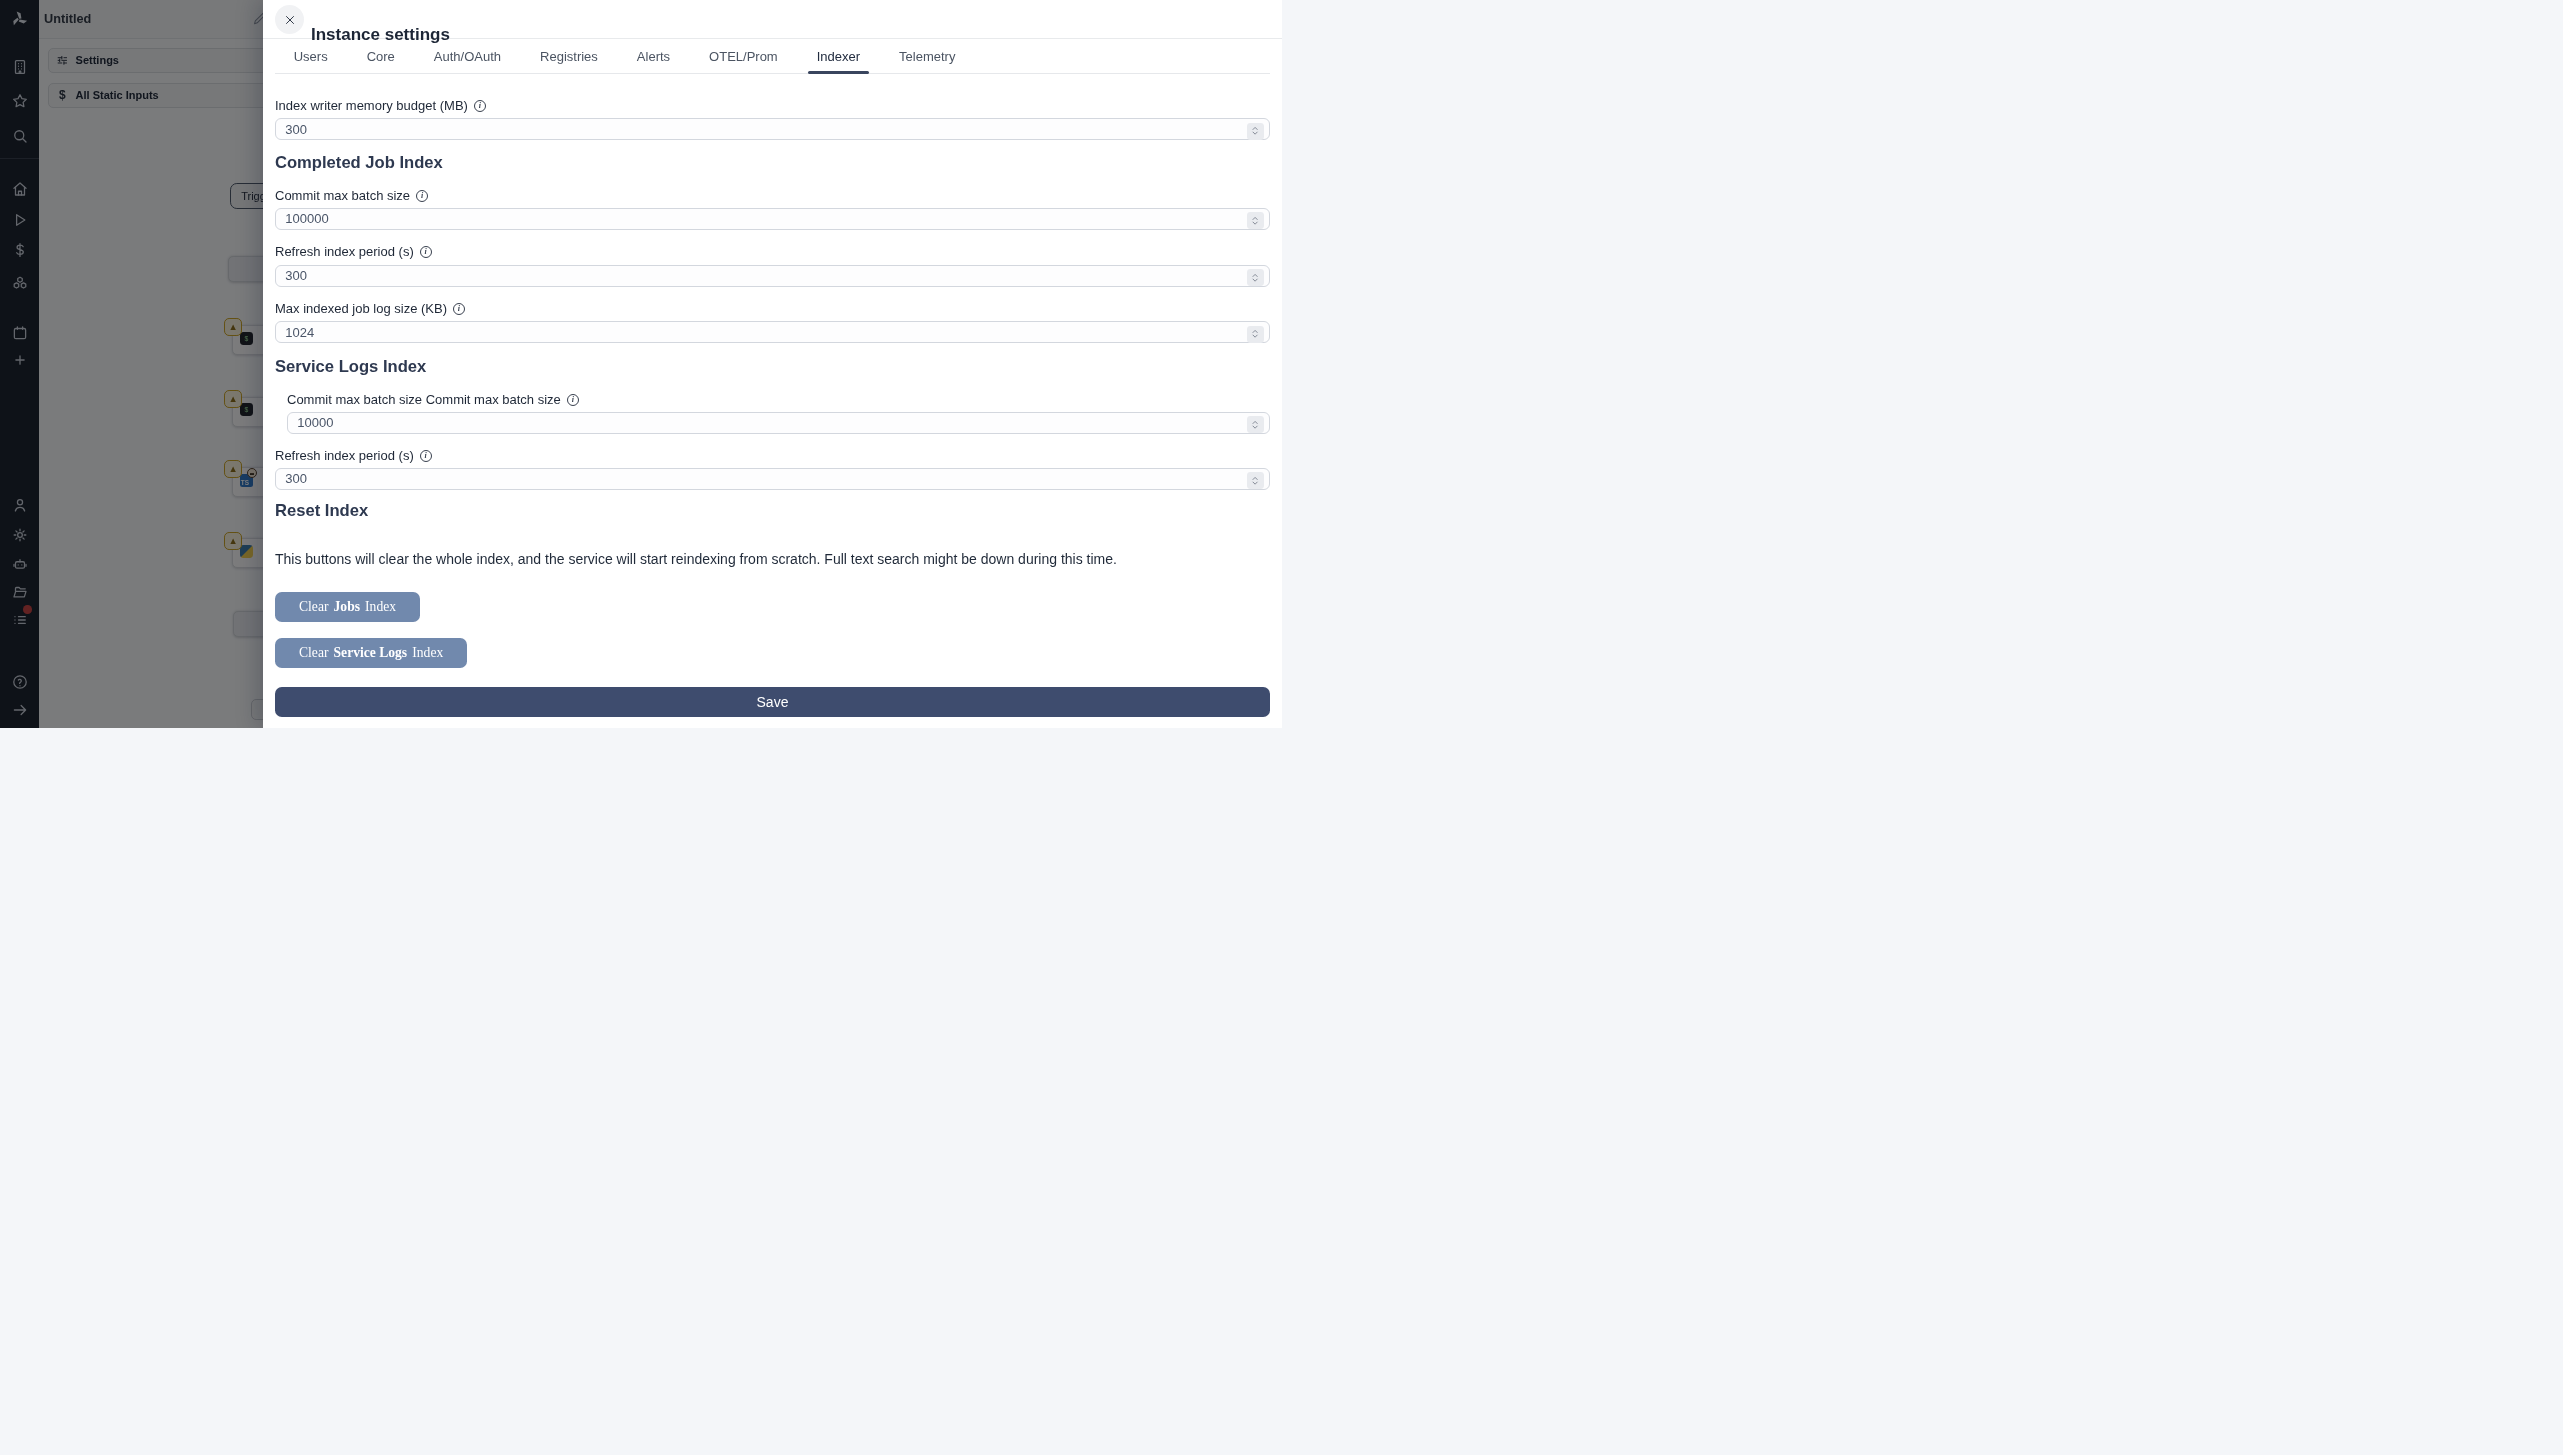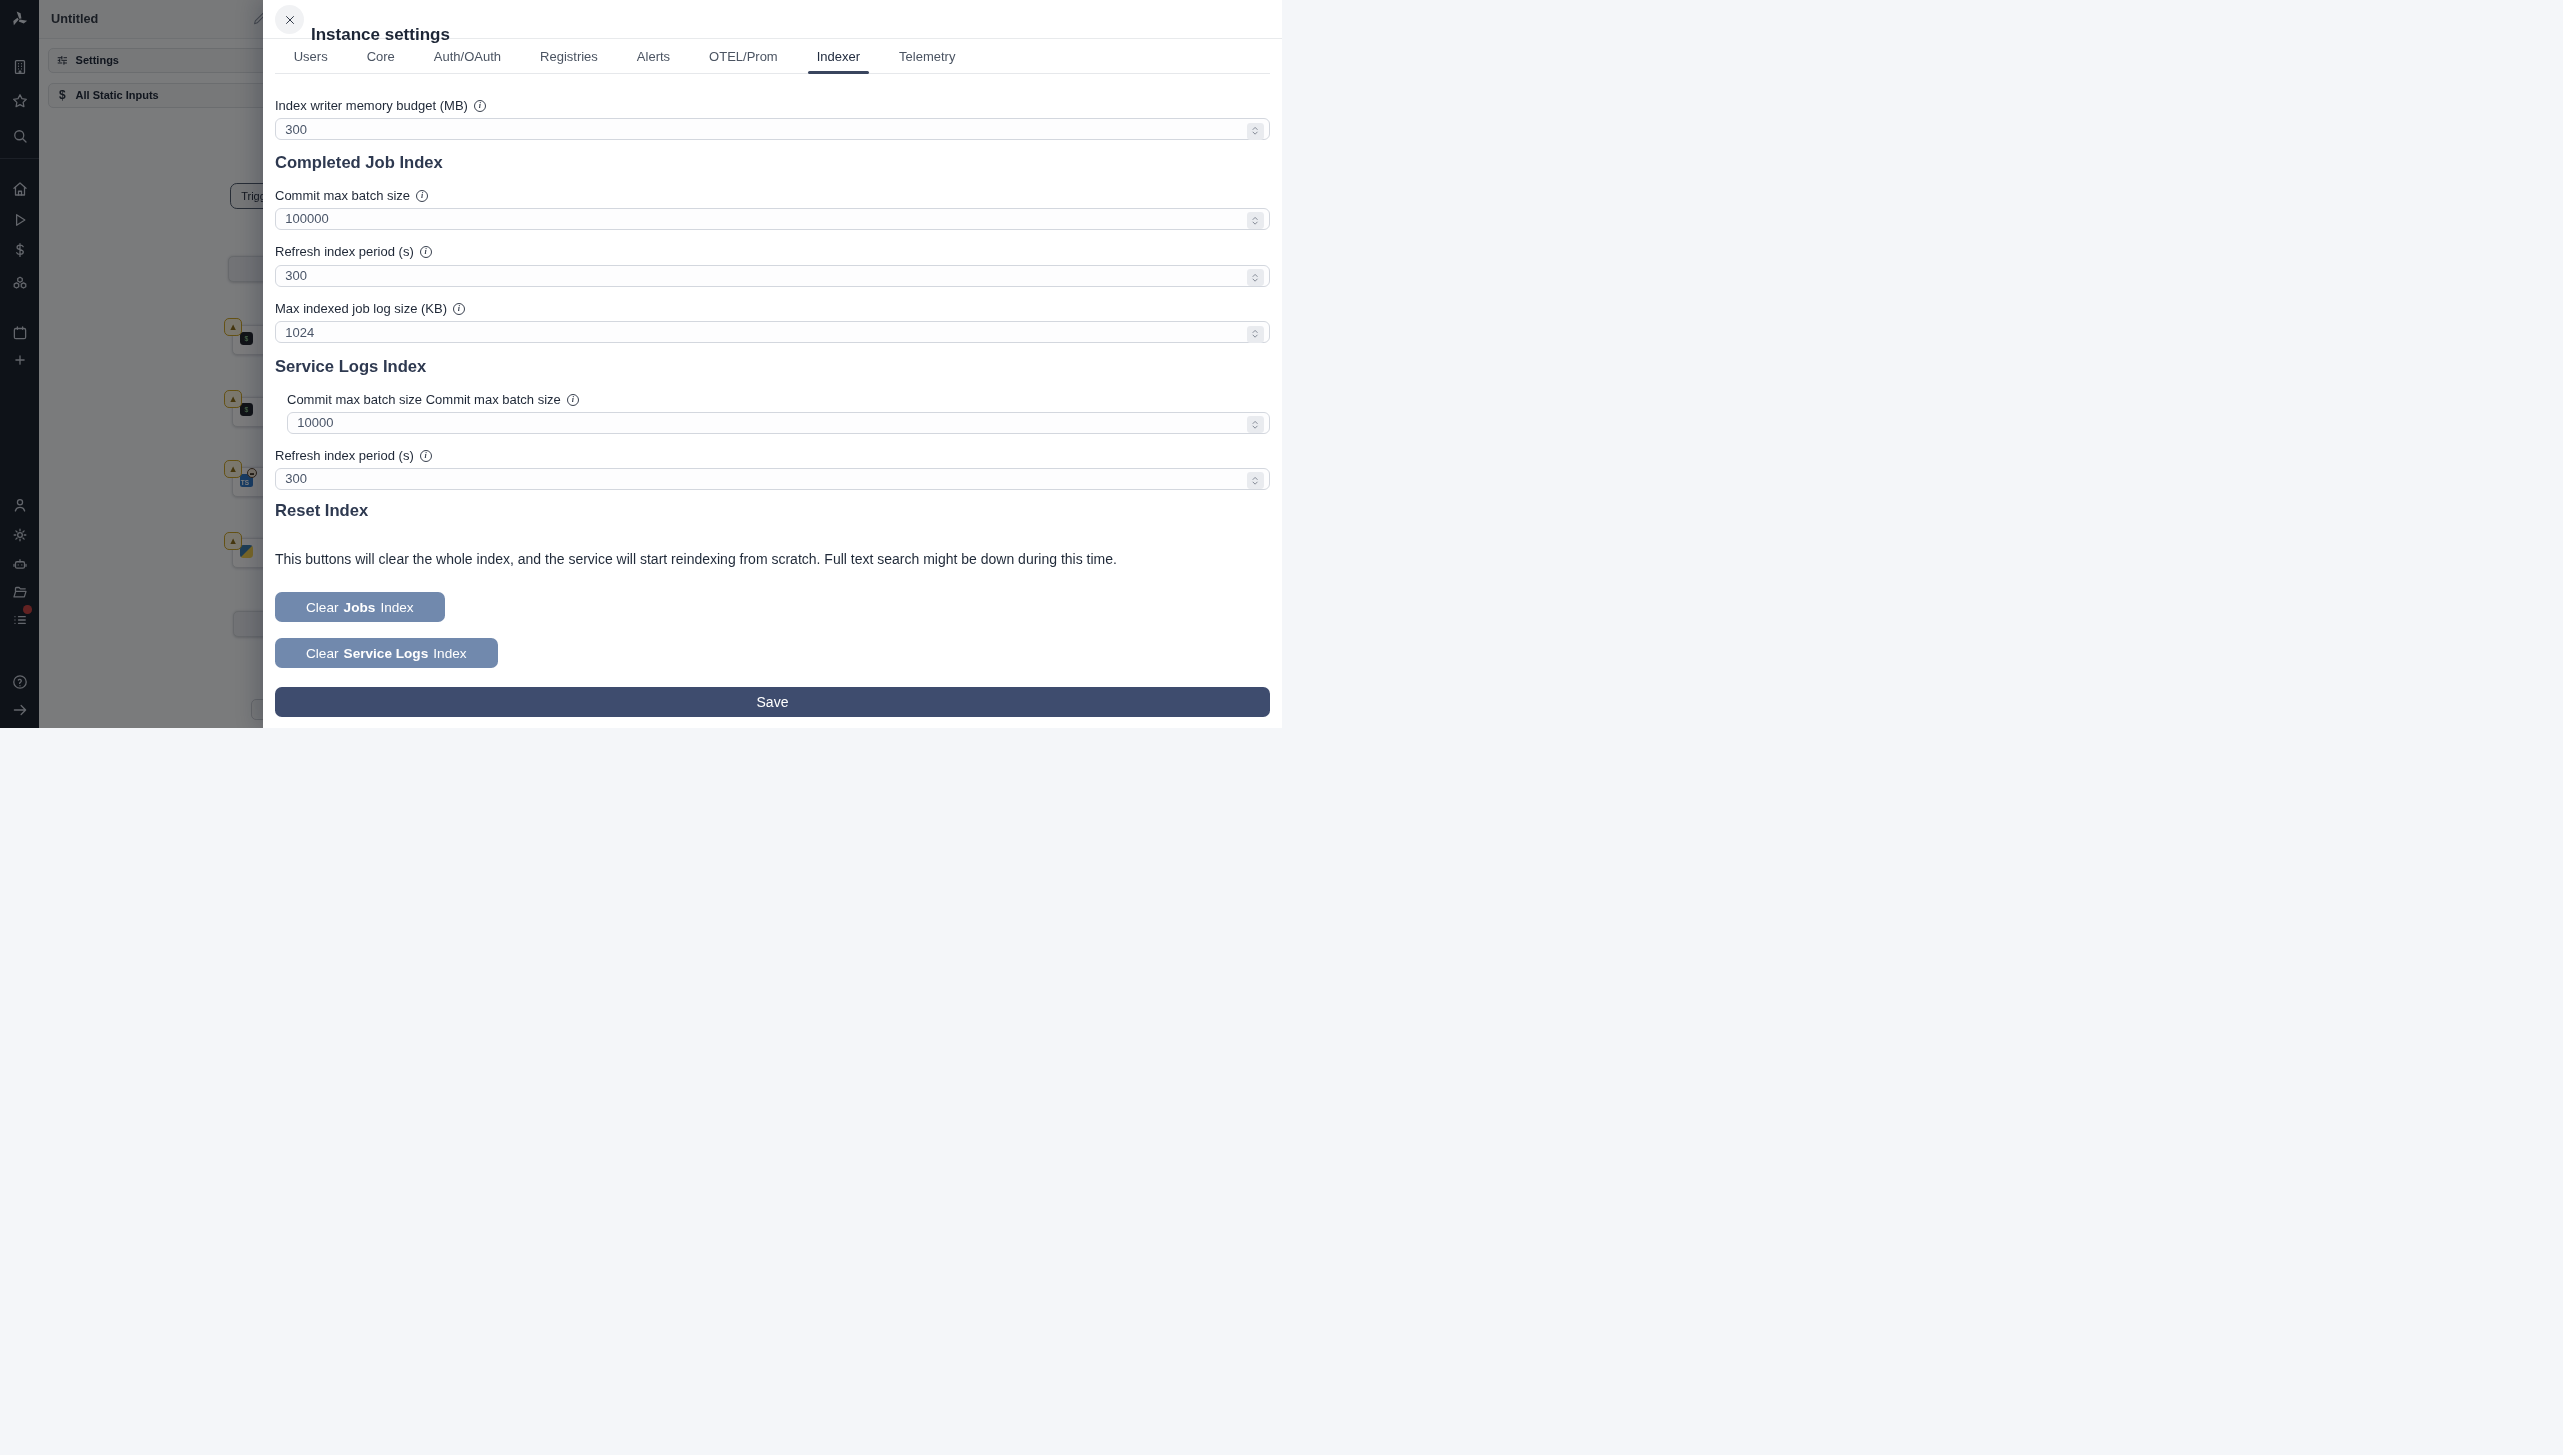--- a/index.html
+++ b/index.html
@@ -11,21 +11,21 @@
   .rail { position:absolute; left:0; top:0; width:39px; height:100%; background:#1c2430; z-index:1; }
   .rail .logo { position:absolute; left:9.3px; top:8.5px; width:20.4px; height:20.4px; cursor:pointer; }
   .rail-btn { position:absolute; left:10.6px; width:18px; height:18px; color:#c7cdd8; cursor:pointer; }
   .rail-btn svg { width:18px; height:18px; stroke:#c7cdd8; fill:none; stroke-width:1.7; stroke-linecap:round; stroke-linejoin:round; }
   .rail-div { position:absolute; left:0; top:158px; width:39px; height:0.8px; background:#38414f; }
   .rail-dot { position:absolute; left:23px; top:605px; width:8.5px; height:8.5px; border-radius:50%; background:#c74444; z-index:2; }
 
   
   .editor { position:absolute; left:39px; top:0; right:0; height:100%; background:#f4f6f9; z-index:0; }
   .topbar { position:absolute; left:0; top:0; right:0; height:39px; background:#f1f3f5; border-bottom:0.8px solid #dfe2e6; }
-  .flow-title { position:absolute; left:12px; top:12px; font-size:12.7px; font-weight:700; color:#343c49; }
+  .flow-title { position:absolute; left:5px; top:12px; font-size:12.7px; font-weight:700; color:#343c49; }
   .pencil { position:absolute; left:213px; top:11px; width:15.3px; height:15.3px; cursor:pointer; }
   .pencil svg { width:15.3px; height:15.3px; stroke:#8a919c; fill:none; stroke-width:1.6; stroke-linecap:round; stroke-linejoin:round; }
   .panel-row { position:absolute; left:8.5px; width:223px; height:24.6px; background:#eef0f3; border:0.8px solid #d7dade;
                border-radius:5.1px; display:flex; align-items:center; gap:6.8px; padding:0 7.6px; cursor:pointer; }
   .panel-row svg { width:12.7px; height:12.7px; stroke:#2b3442; fill:none; stroke-width:1.8; stroke-linecap:round; }
   .panel-row .dollar { font-size:12px; font-weight:700; color:#2b3442; width:12.7px; text-align:center; }
   .panel-row span.lbl { font-size:11px; font-weight:700; color:#222c3d; }
   .row-settings { top:48px; } .row-inputs { top:83px; }
 
   .trigg-node { position:absolute; left:191px; top:183px; width:59px; height:26px; background:#eceef0;
@@ -77,21 +77,21 @@
           font-family:"Liberation Serif", serif; font-style:italic; font-weight:700;
           display:inline-flex; align-items:center; justify-content:center; flex:0 0 12px; cursor:pointer; }
   .num-input { margin-top:4.2px; height:22px; background:#fdfdfe; border:0.8px solid #d3d7de; border-radius:6px;
                display:flex; align-items:center; padding-left:9.3px; font-size:13px; color:#4a5568; position:relative; cursor:text; }
   .spinner { position:absolute; right:5.1px; top:3.4px; width:17px; height:17px; background:#e9ebef; border-radius:3.4px;
              display:flex; flex-direction:column; align-items:center; justify-content:center; cursor:pointer; }
   .spinner svg { width:10.2px; height:13.6px; stroke:#737a87; fill:none; stroke-width:2; stroke-linecap:round; stroke-linejoin:round; }
   .h2 { font-size:16.6px; font-weight:700; color:#2e3950; line-height:18px; }
   .para { font-size:14px; color:#1f2938; line-height:18px; }
   .clear-btn { align-self:flex-start; height:30px; border:none; border-radius:6.8px; background:#7189ad; color:#fff;
-               font-family:Liberation Sans, sans-serif; font-size:13.6px; padding:0 31px; display:flex; align-items:center; gap:5.1px; cursor:pointer; }
+               font-family:Liberation Serif, serif; font-size:13.6px; padding:0 24px; display:flex; align-items:center; gap:5.1px; cursor:pointer; }
   .clear-btn b { font-weight:700; }
   .save-btn { height:30px; border:none; border-radius:6.8px; background:#3e4c6e; color:#fff; font-family:inherit;
               font-size:14px; font-weight:500; width:100%; cursor:pointer; }
 
   
   .mt-f1{margin-top:24px;} .mt-h2a{margin-top:13.6px;} .mt-f2{margin-top:16px;} .mt-f3{margin-top:14.4px;}
   .mt-f4{margin-top:14.4px;} .mt-h2b{margin-top:15.3px;} .mt-f5{margin-top:15.3px;margin-left:12px;} .mt-f6{margin-top:13.6px;}
   .mt-h2c{margin-top:12px;} .mt-para{margin-top:30px;} .mt-b1{margin-top:24.6px;} .mt-b2{margin-top:16px;} .mt-save{margin-top:18.7px;}
 </style>
 </head>

